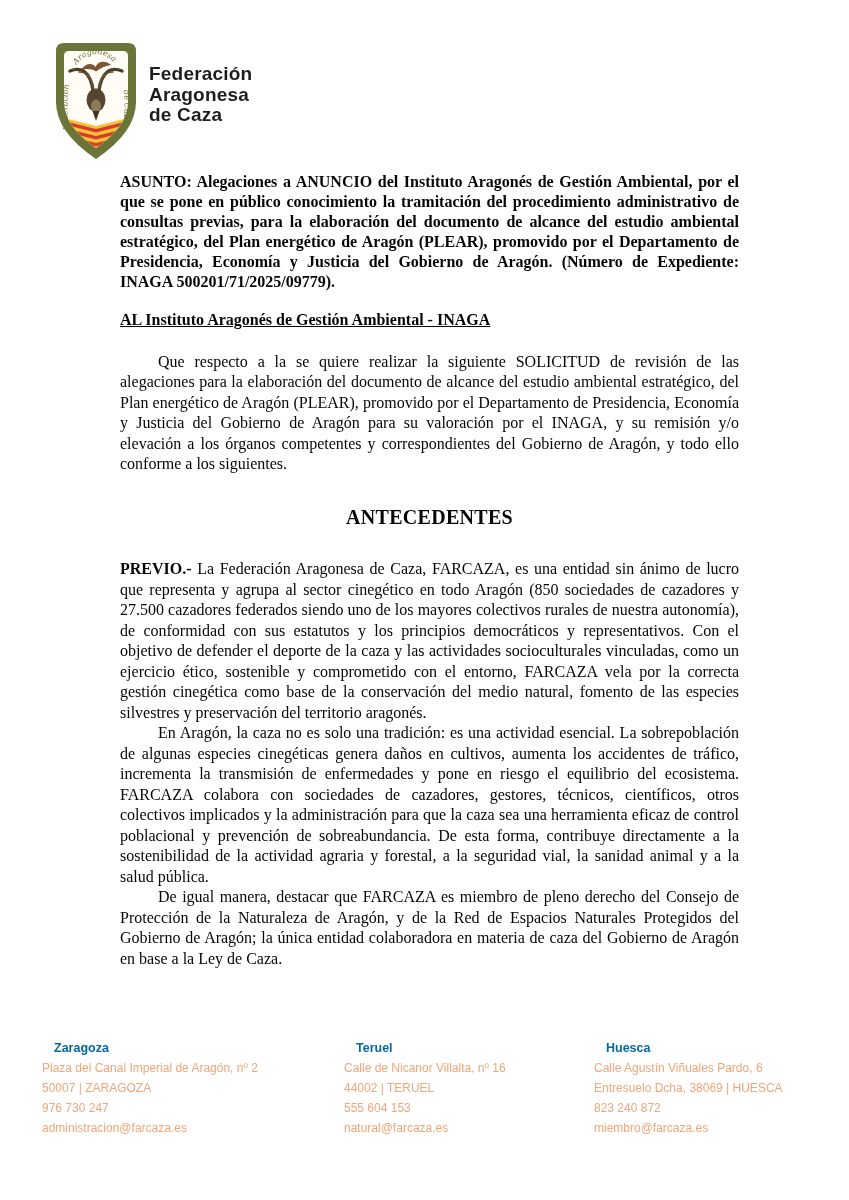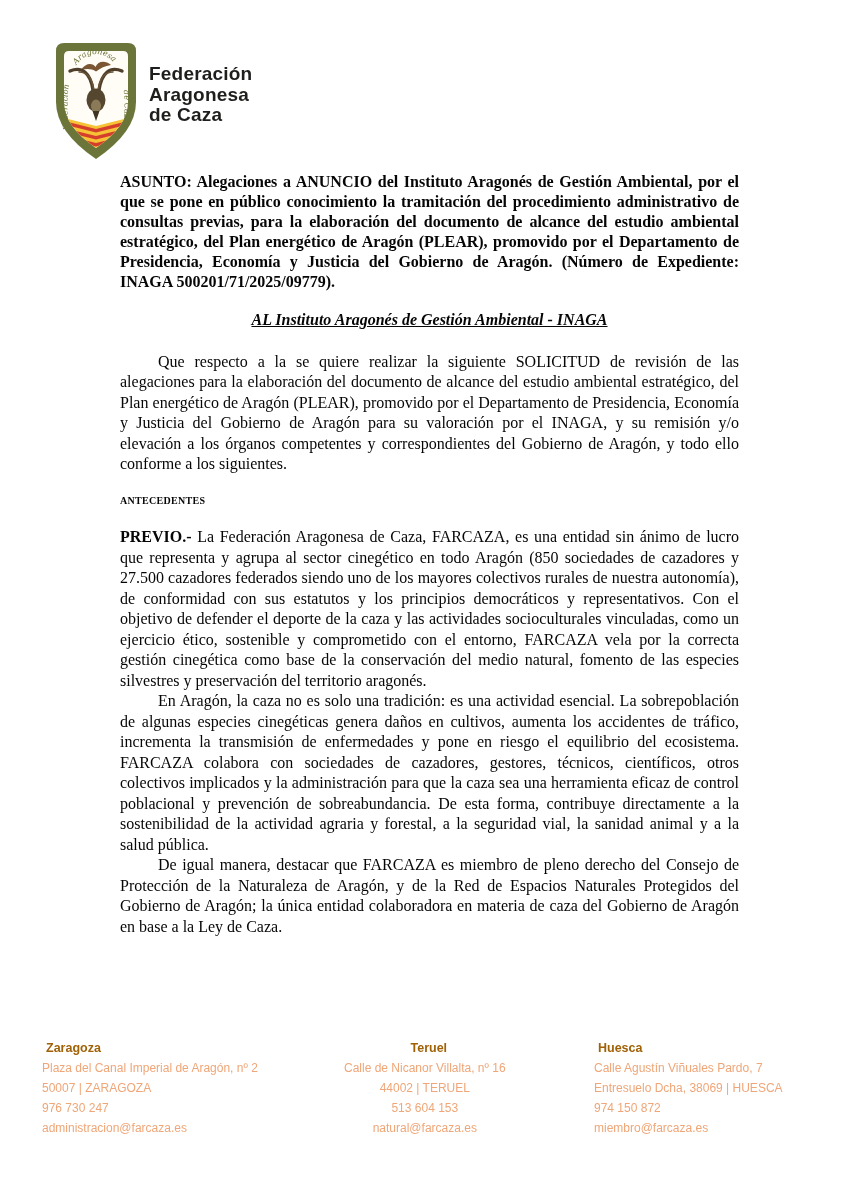--- a/index.html
+++ b/index.html
@@ -32,47 +32,47 @@
   
   .content {
     position: absolute; top: 172px; left: 120px; width: 619px;
     font-size: 16px; line-height: 20.5px;
     text-align: justify;
   }
   .content p { margin: 0; }
   .subject { font-weight: bold; line-height: 20px; }
   .addressee {
     margin: 18px 0 21px 0;
-    text-align: center;
+    text-align: left;
     font-size: 16px; font-weight: bold;
     text-decoration: underline;
-    font-style: italic;
   }
   .indent { text-indent: 38px; }
   .section-heading {
-    margin: 16px 0;
-    font-size: 10px; font-weight: bold;
+    margin: 32px 0;
+    text-align: center;
+    font-size: 20px; font-weight: bold;
     letter-spacing: 0.3px;
   }
 
   
   .offices {
     position: absolute; top: 1040px; left: 0; width: 849px; height: 120px;
     font-family: "Liberation Sans", sans-serif;
     font-size: 12px; line-height: 16px;
     color: #efa678;
   }
   .office { position: absolute; top: 0; }
   .office .city {
-    color: #a16207; font-weight: bold; font-size: 12.5px;
-    margin: 0 0 1px 8px;
+    color: #0369a1; font-weight: bold; font-size: 12.5px;
+    margin: 0 0 1px 16px;
   }
   .office div { margin: 4px; }
   .office-zaragoza { left: 38px; }
-  .office-teruel   { left: 340px; text-align: center; }
+  .office-teruel   { left: 340px; }
   .office-huesca   { left: 590px; }
 </style>
 </head>
 <body>
 
 <div>
 
   <header class="letterhead">
     <svg class="logo-shield" viewBox="0 0 82 118" width="82" height="118" aria-hidden="true">
       <defs>
@@ -143,26 +143,26 @@
       <div>Plaza del Canal Imperial de Aragón, nº 2</div>
       <div>50007 | ZARAGOZA</div>
       <div>976 730 247</div>
       <div>administracion@farcaza.es</div>
     </div>
 
     <div class="office office-teruel">
       <div class="city">Teruel</div>
       <div>Calle de Nicanor Villalta, nº 16</div>
       <div>44002 | TERUEL</div>
-      <div>513 604 153</div>
+      <div>555 604 153</div>
       <div>natural@farcaza.es</div>
     </div>
 
     <div class="office office-huesca">
       <div class="city">Huesca</div>
-      <div>Calle Agustín Viñuales Pardo, 7</div>
+      <div>Calle Agustín Viñuales Pardo, 6</div>
       <div>Entresuelo Dcha, 38069 | HUESCA</div>
-      <div>974 150 872</div>
+      <div>823 240 872</div>
       <div>miembro@farcaza.es</div>
     </div>
 
   </footer>
 </div>
 
 </body></html>

